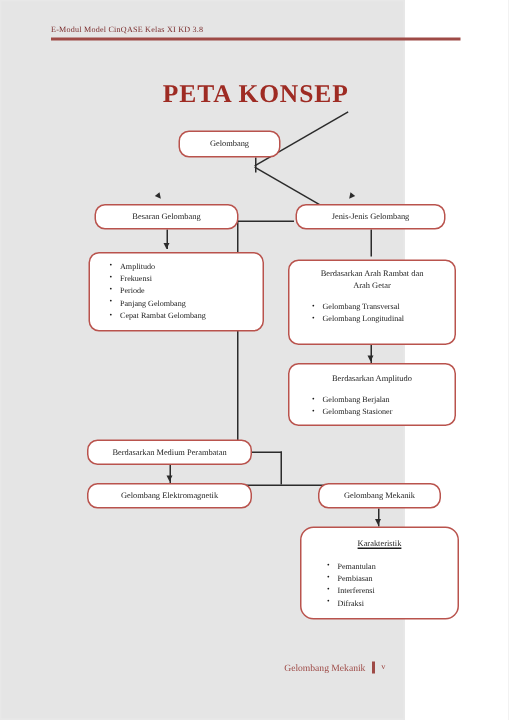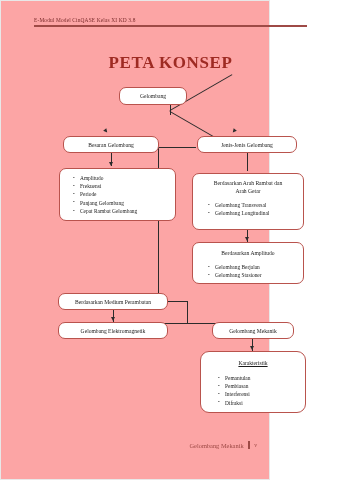--- a/index.html
+++ b/index.html
@@ -5,21 +5,21 @@
   html,body{margin:0;padding:0;}
   body{
     width:339px;height:480px;
     background:#ffffff;
     font-family:"Liberation Serif", serif;
     overflow:hidden;
   }
   #page{
     position:relative;
     width:270px;height:480px;
-    background:#fca5a5;
+    background:#e5e5e5;
     box-sizing:border-box;
     border:1px solid #e8e8e8;
   }
 
   
   #header{
     position:absolute;
     left:33px; top:15px; width:273px;
   }
   #header-text{

